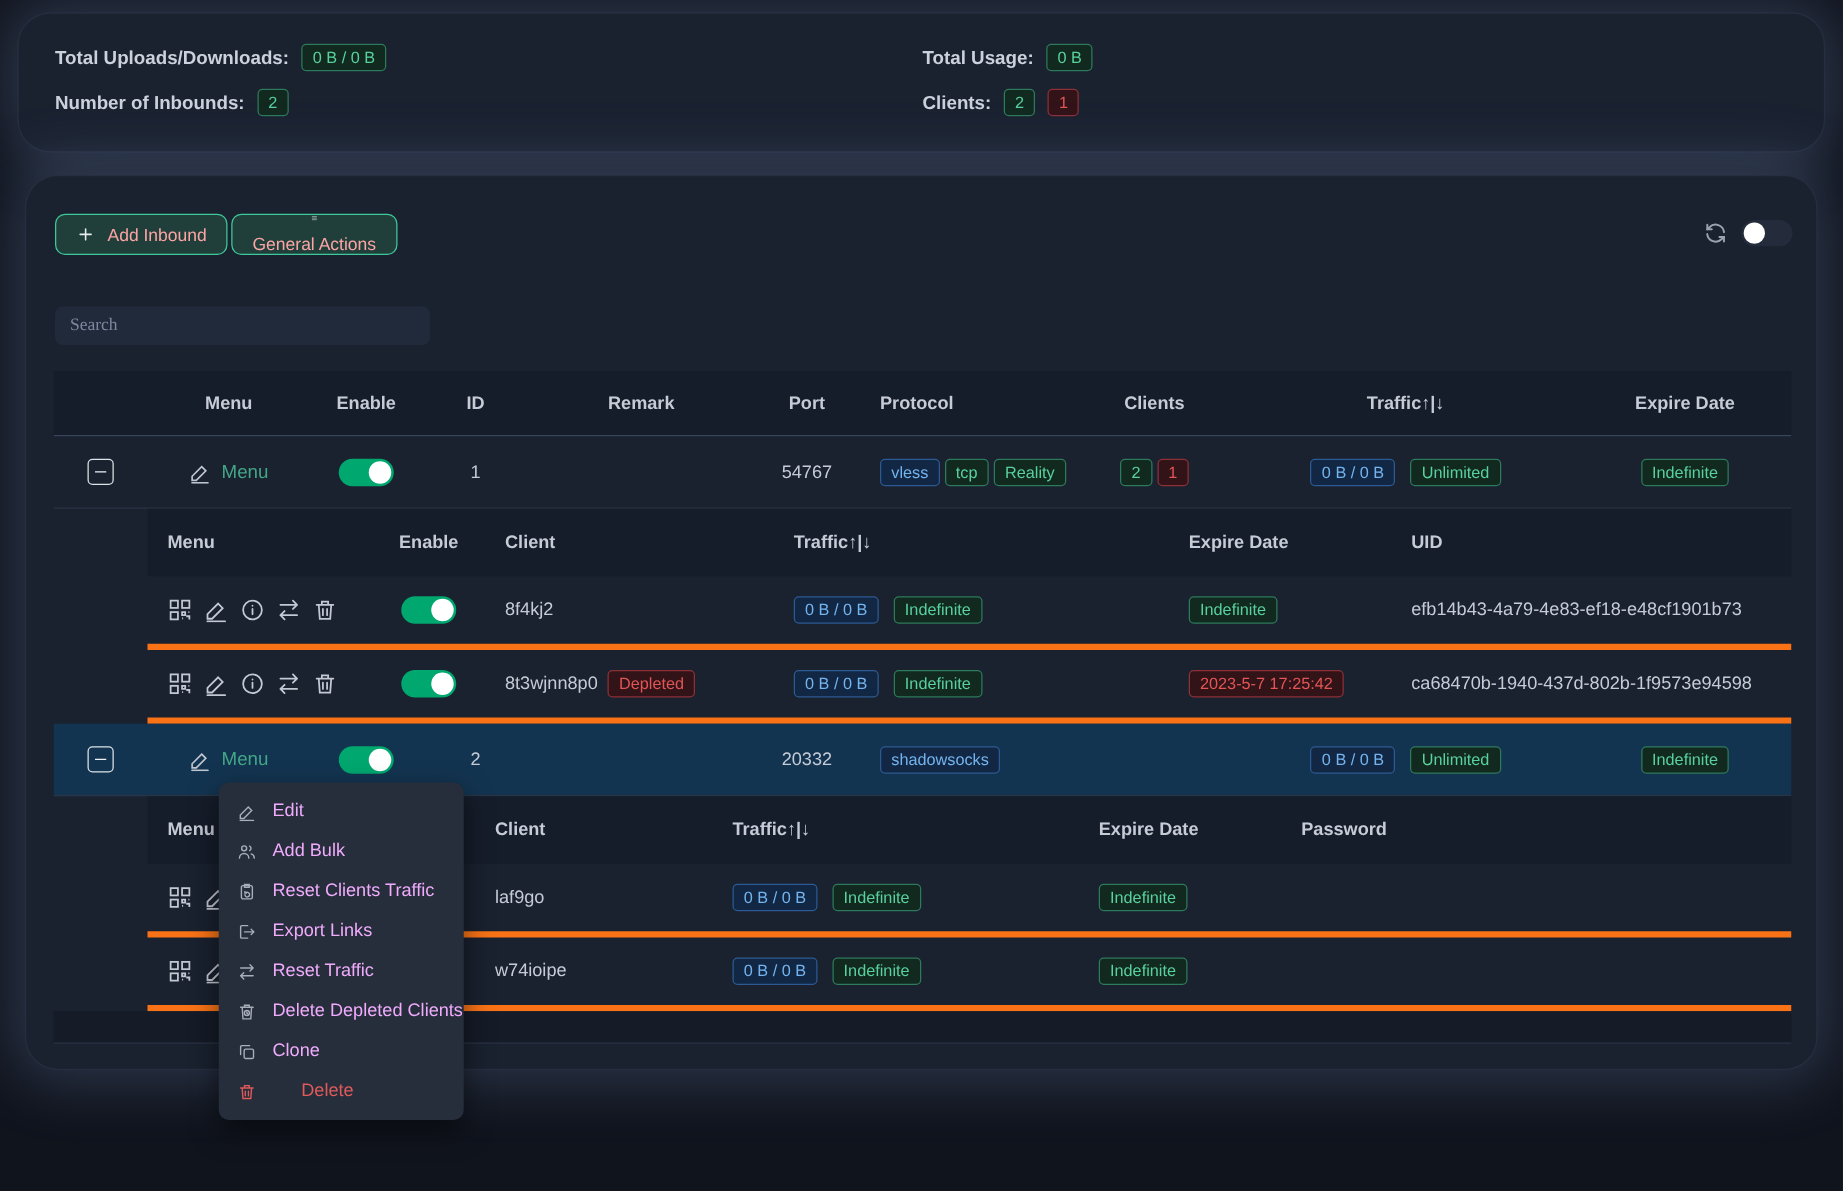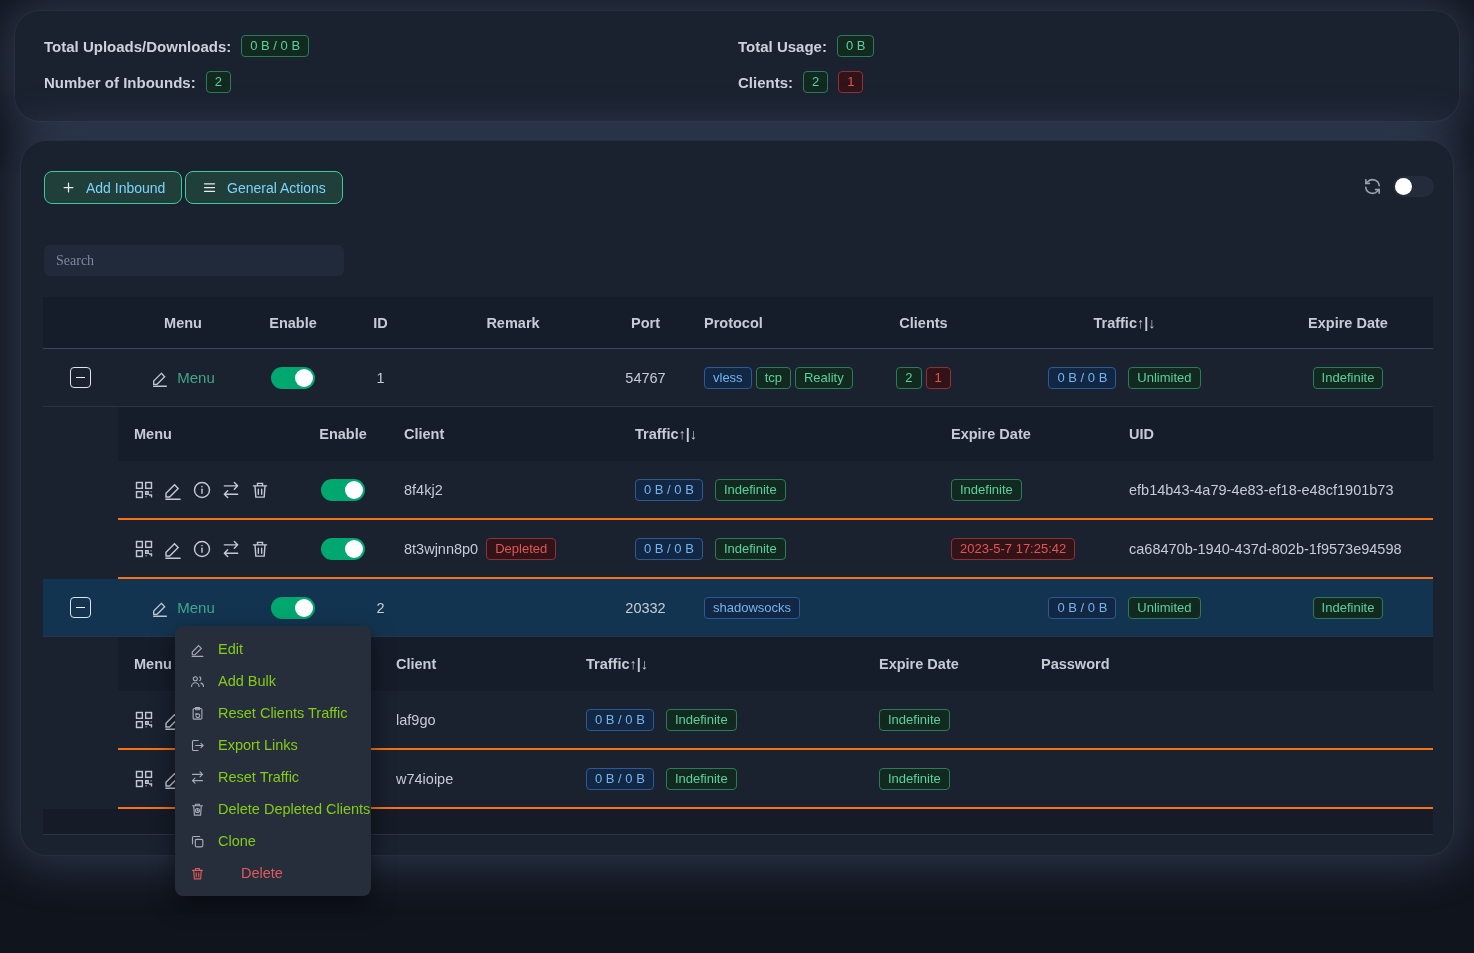--- a/index.html
+++ b/index.html
@@ -25,24 +25,24 @@
   
   .badge { display:inline-flex; align-items:center; padding:1px 8px; border-radius:4px;
            font-size:13px; line-height:18px; font-weight:400; border:1px solid; white-space:nowrap; }
   .badge.green { color:#58d19d; border-color:#2e7a5c; background:#122920; }
   .badge.blue  { color:#74b4ee; border-color:#2d5a92; background:#122744; }
   .badge.red   { color:#e25555; border-color:#8c3138; background:#321318; }
   
   #main-card { left:20px; top:140px; width:1434px; height:716px; }
   .btn { position:absolute; display:inline-flex; align-items:center; gap:10px; height:33px;
          padding:0 16px; border-radius:8px; border:1px solid #3ec99a; background:#203f3a;
-         color:#7dd3fc; font-size:14px; cursor:pointer; }
+         color:#fca5a5; font-size:14px; cursor:pointer; }
   .btn svg { width:15px; height:15px; stroke:#e8ebef; }
   #add-inbound-btn { left:23px; top:30px; }
-  #general-actions-btn { left:164px; top:30px; }
+  #general-actions-btn { left:164px; top:30px;flex-direction:column; }
   #refresh-icon { position:absolute; left:1342px; top:36px; width:19px; height:19px; color:#9aa2b1; cursor:pointer; }
   .switch { border-radius:12px; position:relative; }
   .switch .knob { border-radius:50%; background:#fff; position:absolute; top:2px; }
   #theme-switch { position:absolute; left:1372px; top:35px; width:41px; height:21px; background:#242c3b; cursor:pointer; }
   #theme-switch .knob { width:17px; height:17px; left:2px; }
   .row-switch { width:44px; height:22px; background:#00a76f; cursor:pointer; }
   .row-switch .knob { width:18px; height:18px; right:2px; }
   #search-input { position:absolute; left:23px; top:104px; width:300px; height:31px;
     background:#202a3b; border:none; border-radius:6px; padding:0 12px; color:#c9cfda; font-size:14px;
     font-family:Liberation Serif, serif; }
@@ -60,30 +60,30 @@
   .expander { width:21px; height:21px; border:1px solid #dde3ea; border-radius:4px; background:transparent;
               display:flex; align-items:center; justify-content:center; cursor:pointer; }
   .expander .minus { width:9px; height:1.6px; background:#eef2f7; }
   .menu-trigger { display:inline-flex; align-items:center; gap:8px; color:#43a687; font-size:15px; cursor:pointer; }
   .menu-trigger svg { width:18px; height:18px; color:#bdc4cf; }
   
   .nested { margin-left:75px; }
   .n1-cols { grid-template-columns:180px 90px 231px 316px 178px 1fr; }
   .n2-cols { grid-template-columns:152px 110px 190px 293px 162px 1fr; }
   .n-head { height:54px; background:#161d2a; font-weight:700; font-size:14px; color:#ced4de; }
-  .client-row { height:59px; border-bottom:2px solid #f97316; }
+  .client-row { height:59px; border-bottom:5px solid #f97316; }
   .icon-set { display:flex; gap:9px; align-items:center; color:#c3c9d3; }
   .icon-set svg { width:20px; height:20px; cursor:pointer; }
   .mono-text { font-size:14.5px; color:#c6ccd6; }
   .t-footer { height:26px; background:#151b27; border-bottom:1px solid #2b3445; }
   
   #row-menu-dropdown { position:absolute; left:175px; top:626px; width:196px; background:#262e3b;
      border-radius:8px; padding:7px 0; box-shadow:0 8px 22px rgba(0,0,0,0.5); z-index:100; }
   .dd-item { display:flex; align-items:center; gap:13px; height:32px; padding:0 15px;
-     font-size:14.5px; color:#84cc16; cursor:pointer; white-space:nowrap; }
+     font-size:14.5px; color:#f0abfc; cursor:pointer; white-space:nowrap; }
   .dd-item svg { width:15px; height:15px; color:#a7adb9; flex:0 0 auto; }
   .dd-item.danger { color:#df5a5a;gap:36px; }
   .dd-item.danger svg { color:#df5a5a; }
 </style>
 </head>
 <body>
 
 <div class="card" id="stats-card">
   <div class="stats-grid">
     <div class="stat-line">

